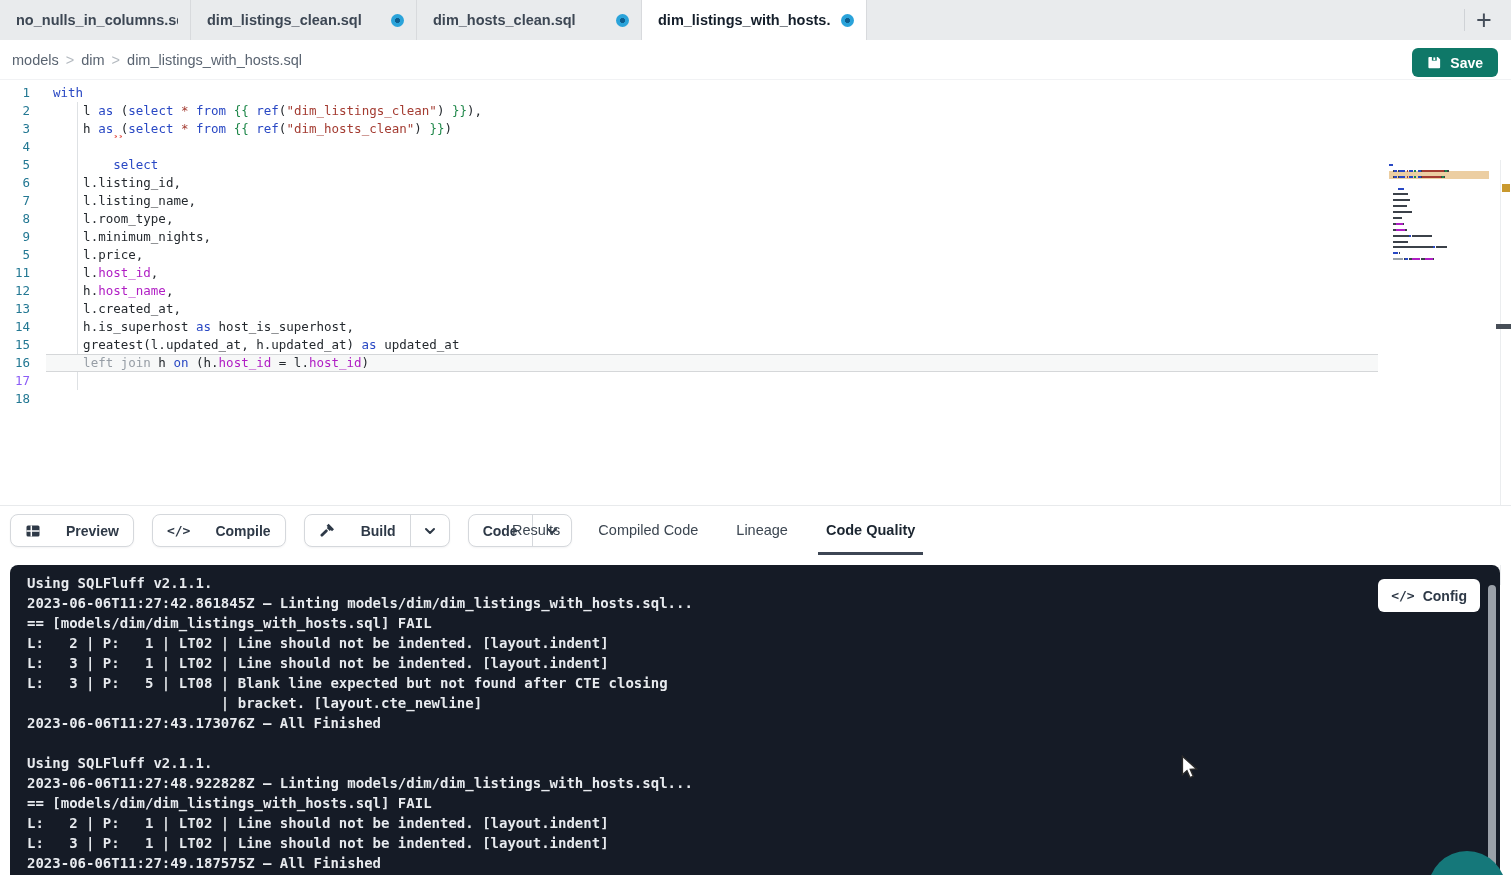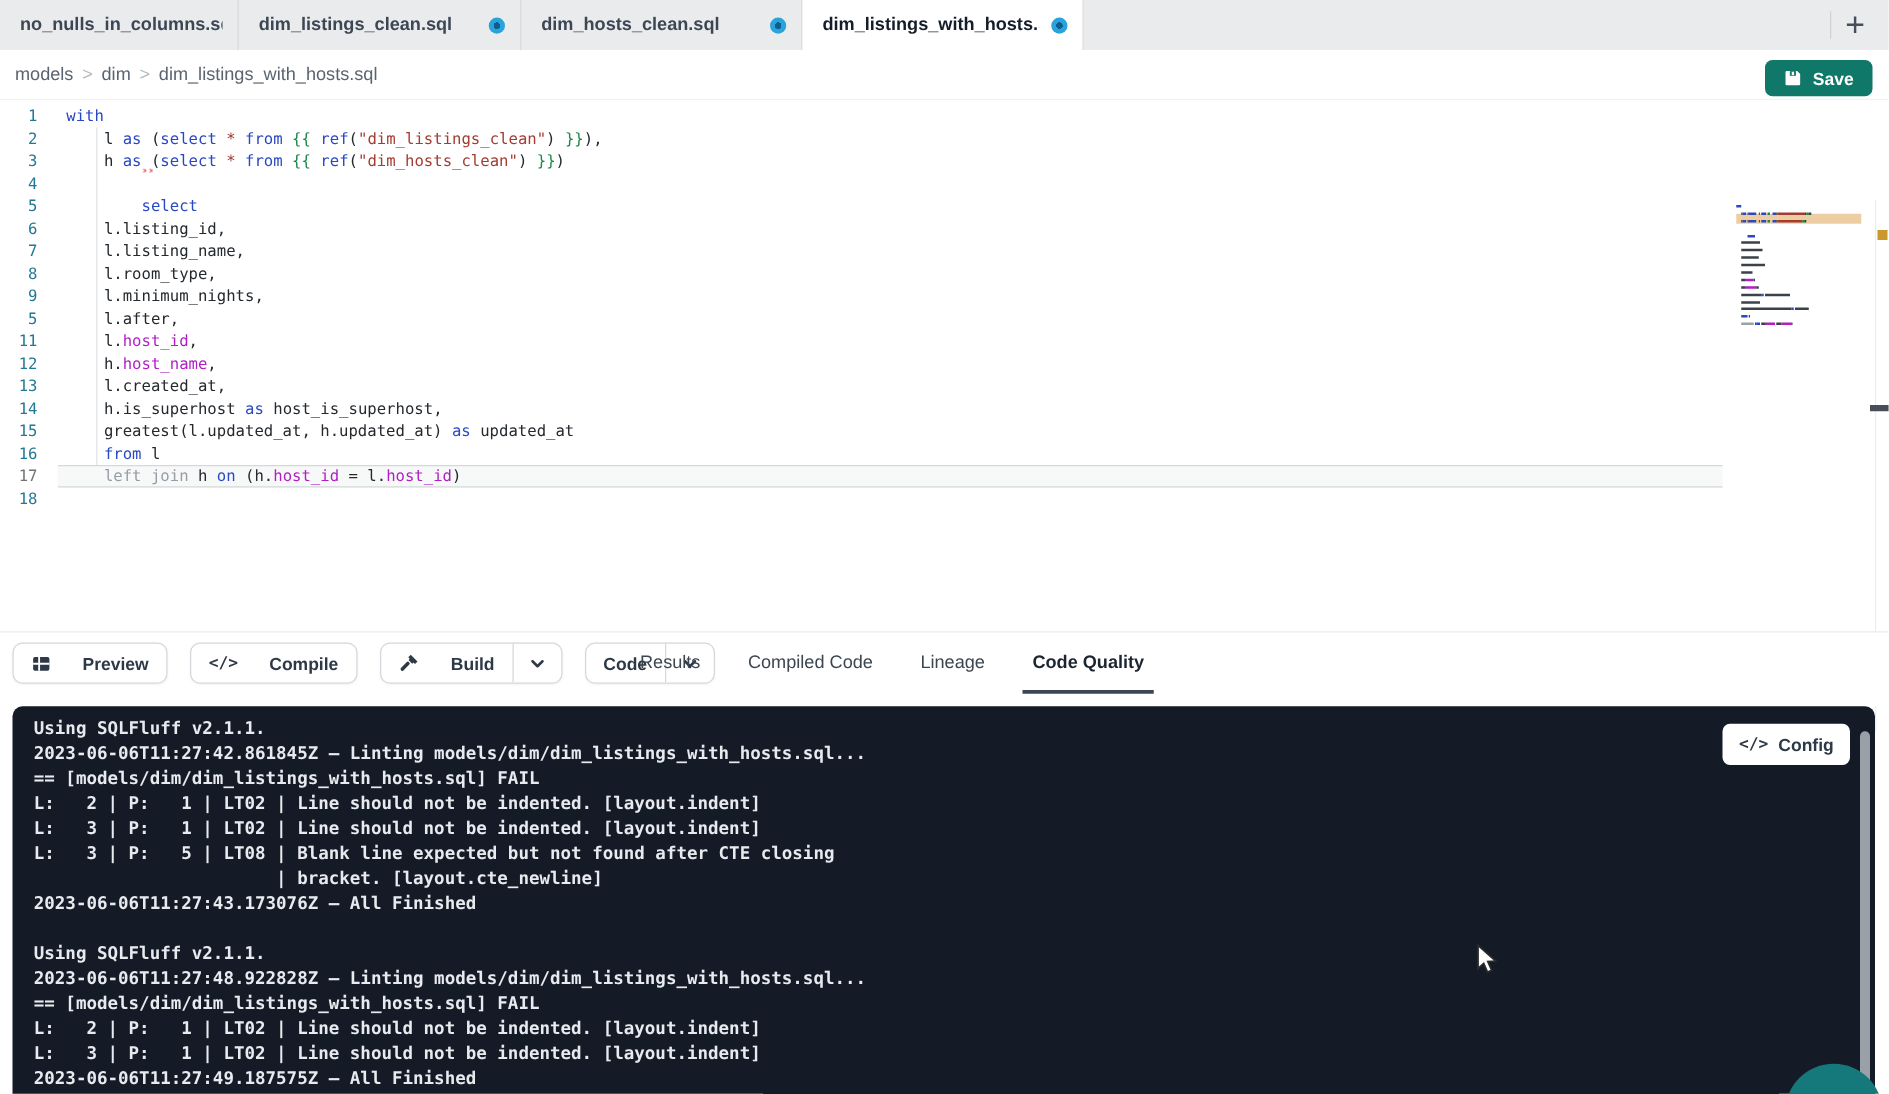--- a/index.html
+++ b/index.html
@@ -25,21 +25,21 @@
   .crumb-sep { color:#b4bac0; }
   .save-btn { position:absolute; right:13px; top:8px; height:29px; padding:0 15px; border:none; border-radius:6px;
               background:#0f7868; color:#fff; font-size:14px; font-weight:700; display:flex; align-items:center; gap:8px;
               font-family:"Liberation Sans",sans-serif; cursor:pointer; }
 
   
   .editor { position:absolute; top:80px; left:0; width:1511px; height:425px; background:#fff; }
   .gutter { position:absolute; left:0; top:4px; width:30px; text-align:right;
             font:12.5px/18px "DejaVu Sans Mono", monospace; color:#237893; }
   .gl { height:18px; }
-  .gl.active { color:#737373; }
+  .gl.active { color:#8b5cf6; }
   .iguide { position:absolute; left:77px; top:22px; width:1px; height:288px; background:#dee1e4; }
   .codelines { position:absolute; left:46px; top:4px; width:1332px;
                font:12.5px/18px "DejaVu Sans Mono", monospace; color:#24292e; }
   .cl { height:18px; white-space:pre; padding-left:7px; }
   .cl.active { background:#f7f8f8; box-shadow: inset 0 1px 0 #d5d7d9, inset 0 -1px 0 #d5d7d9; }
   .tk-pl { color:#24292e; }
   .tk-kw { color:#2948c4; }
   .tk-st { color:#a43c32; }
   .tk-jj { color:#1e8749; }
   .tk-mg { color:#b01ec4; }
@@ -155,27 +155,26 @@
   <div class="codelines">
       <div class="cl"><span class="tk-kw">with</span></div>
       <div class="cl"><span class="tk-pl">    l </span><span class="tk-kw">as</span><span class="tk-pl"> (</span><span class="tk-kw">select</span><span class="tk-pl"> </span><span class="tk-st">*</span><span class="tk-pl"> </span><span class="tk-kw">from</span><span class="tk-pl"> </span><span class="tk-jj">{{</span><span class="tk-pl"> </span><span class="tk-kw">ref</span><span class="tk-pl">(</span><span class="tk-st">"dim_listings_clean"</span><span class="tk-pl">) </span><span class="tk-jj">}}</span><span class="tk-pl">),</span></div>
       <div class="cl"><span class="tk-pl">    h </span><span class="tk-kw">as</span><span class="tk-sq"> </span><span class="tk-pl">(</span><span class="tk-kw">select</span><span class="tk-pl"> </span><span class="tk-st">*</span><span class="tk-pl"> </span><span class="tk-kw">from</span><span class="tk-pl"> </span><span class="tk-jj">{{</span><span class="tk-pl"> </span><span class="tk-kw">ref</span><span class="tk-pl">(</span><span class="tk-st">"dim_hosts_clean"</span><span class="tk-pl">) </span><span class="tk-jj">}}</span><span class="tk-pl">)</span></div>
       <div class="cl"></div>
       <div class="cl"><span class="tk-pl">        </span><span class="tk-kw">select</span></div>
       <div class="cl"><span class="tk-pl">    l.listing_id,</span></div>
       <div class="cl"><span class="tk-pl">    l.listing_name,</span></div>
       <div class="cl"><span class="tk-pl">    l.room_type,</span></div>
       <div class="cl"><span class="tk-pl">    l.minimum_nights,</span></div>
-      <div class="cl"><span class="tk-pl">    l.after,</span></div>
+      <div class="cl"><span class="tk-pl">    l.price,</span></div>
       <div class="cl"><span class="tk-pl">    l.</span><span class="tk-mg">host_id</span><span class="tk-pl">,</span></div>
       <div class="cl"><span class="tk-pl">    h.</span><span class="tk-mg">host_name</span><span class="tk-pl">,</span></div>
       <div class="cl"><span class="tk-pl">    l.created_at,</span></div>
       <div class="cl"><span class="tk-pl">    h.is_superhost </span><span class="tk-kw">as</span><span class="tk-pl"> host_is_superhost,</span></div>
       <div class="cl"><span class="tk-pl">    greatest(l.updated_at, h.updated_at) </span><span class="tk-kw">as</span><span class="tk-pl"> updated_at</span></div>
-      <div class="cl"><span class="tk-pl">    </span><span class="tk-kw">from</span><span class="tk-pl"> l</span></div>
       <div class="cl active"><span class="tk-pl">    </span><span class="tk-gr">left join</span><span class="tk-pl"> h </span><span class="tk-kw">on</span><span class="tk-pl"> (h.</span><span class="tk-mg">host_id</span><span class="tk-pl"> = l.</span><span class="tk-mg">host_id</span><span class="tk-pl">)</span></div>
       <div class="cl"></div>
     </div>
   <div class="minimap">
     <div class="mm-band"></div>
     <div class="mm-rows">
         <div class="mm-row">
           <span class="mm-bar" style="width: 4.4px; background: rgb(41, 72, 196);"></span>
         </div>
         <div class="mm-row">

